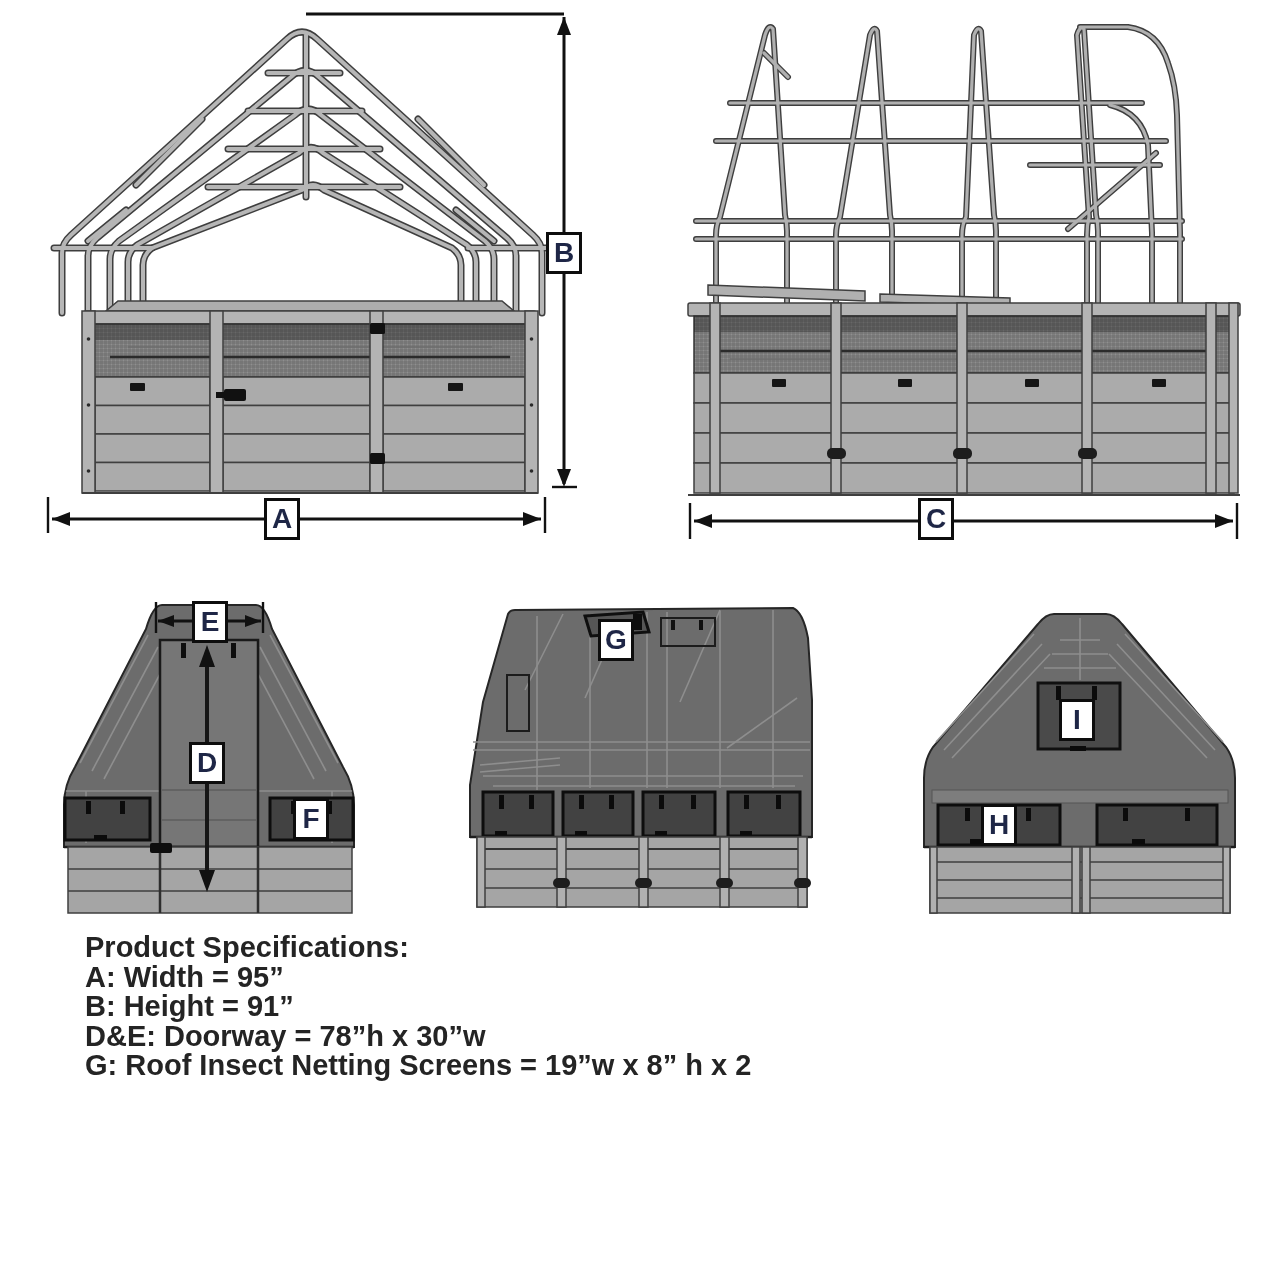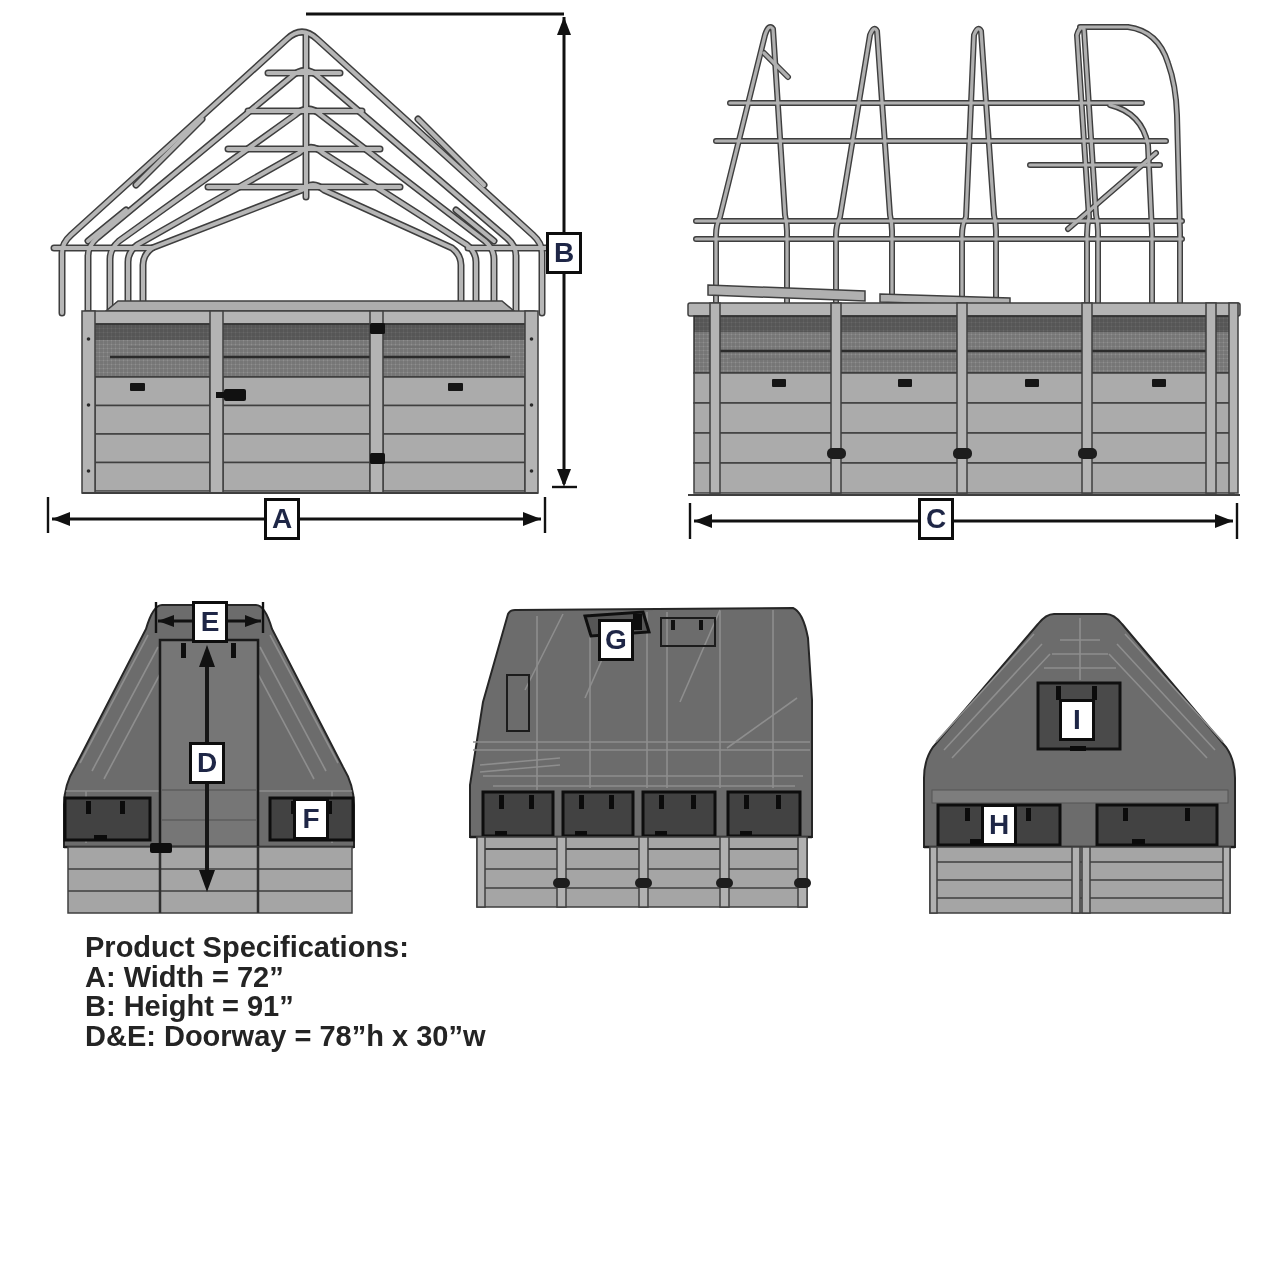--- a/index.html
+++ b/index.html
@@ -397,18 +397,19 @@
     </div>
 <div class="dim-label" style="left:1059px;top:699px;">
       <span>I</span>
     </div>
 <div class="dim-label" style="left:981px;top:804px;">
       <span>H</span>
     </div>
 
 <div class="specs">
   <div>Product Specifications:</div>
-  <div>A: Width = 72”</div>
+  <div>A: Width = 95”</div>
   <div>B: Height = 91”</div>
   <div>D&amp;E: Doorway = 78”h x 30”w</div>
+  <div>G: Roof Insect Netting Screens = 19”w x 8” h x 2</div>
 </div>
 
 </div>
 
 </body></html>

